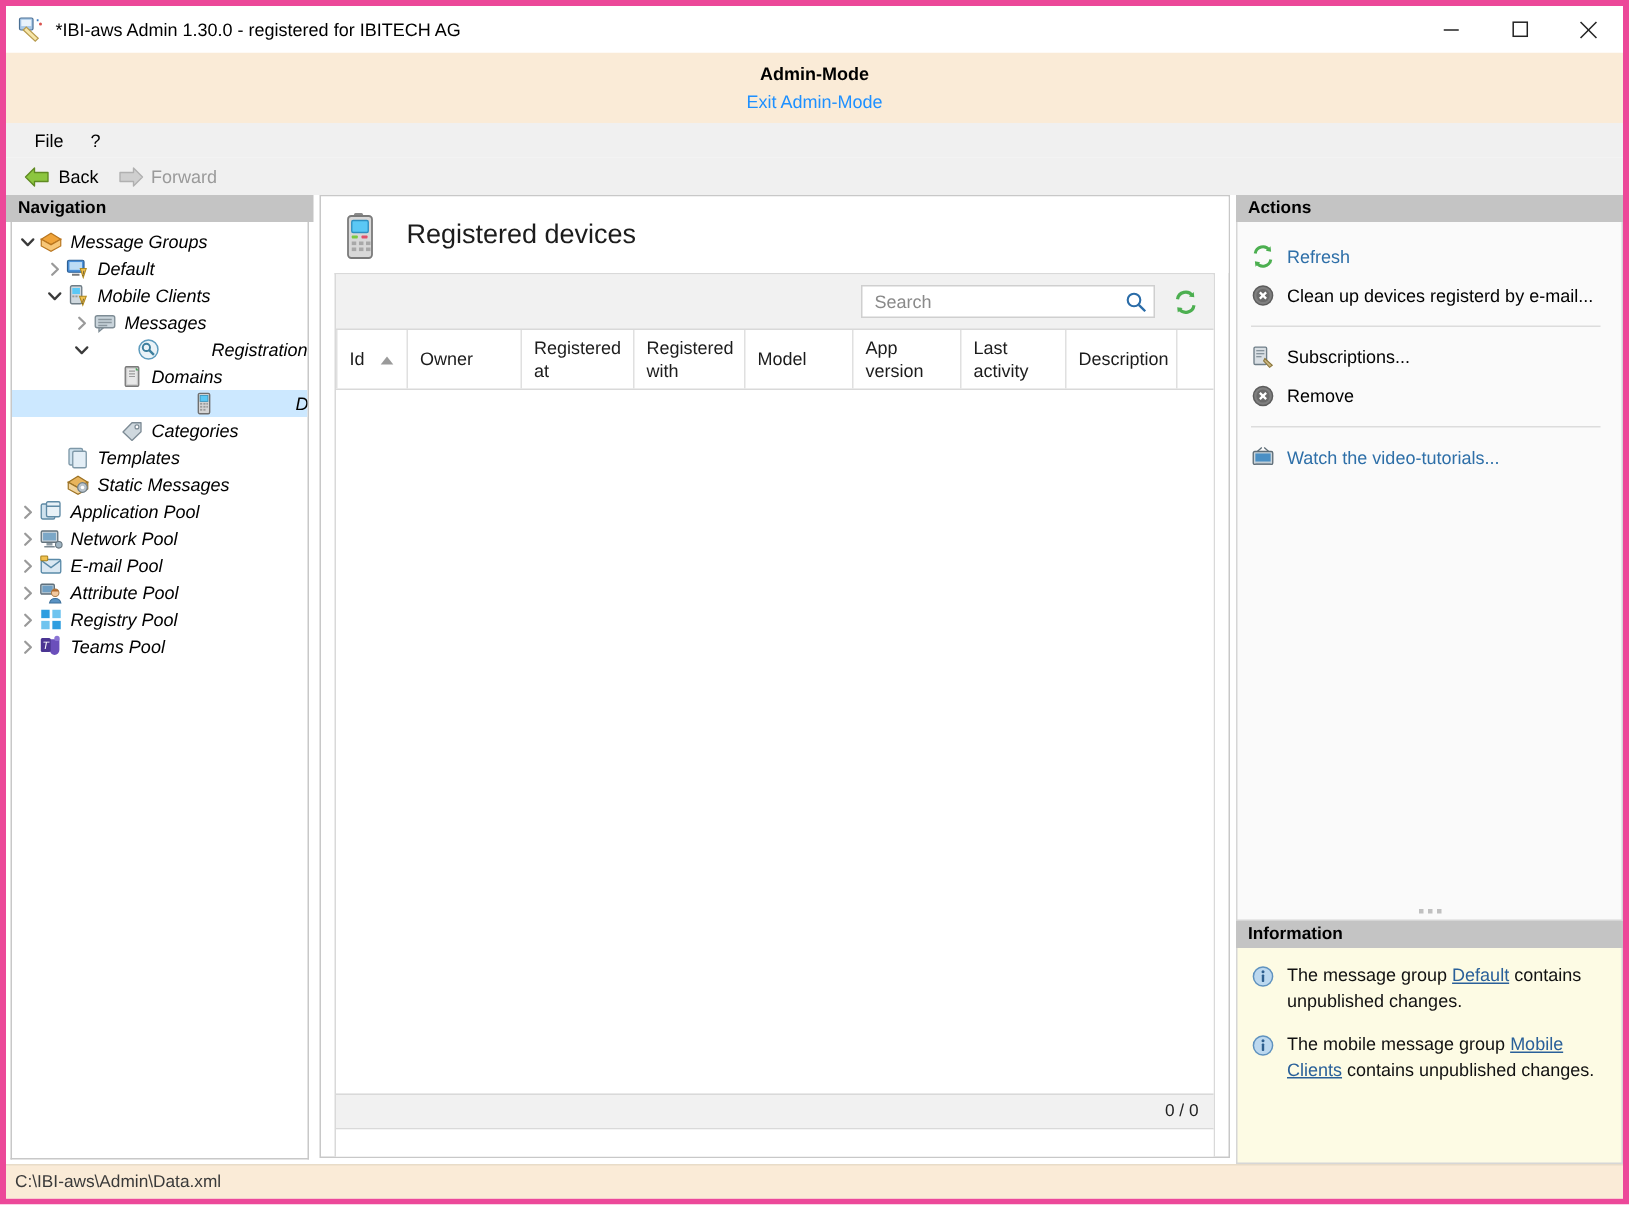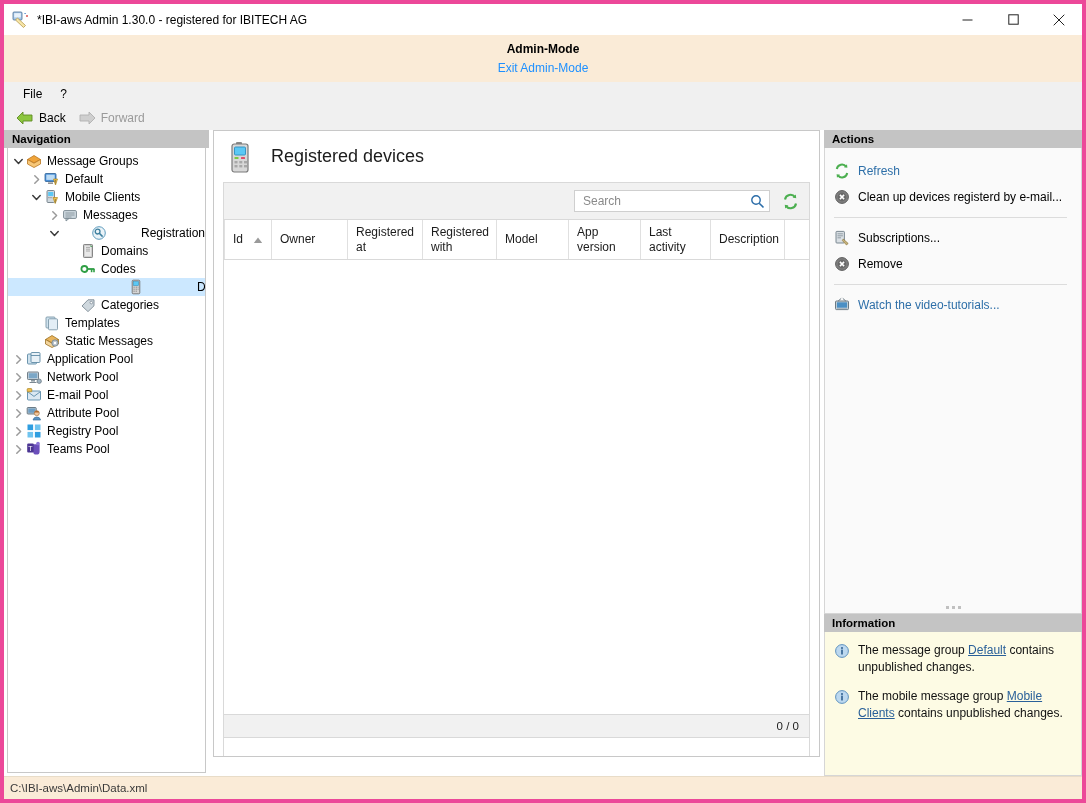--- a/index.html
+++ b/index.html
@@ -168,20 +168,21 @@
     box-sizing: border-box;
   }
   .tree-row {
     height: 18px;
     display: flex;
     align-items: center;
     font-size: 12px;
     white-space: nowrap;
     cursor: default;
     padding-left: 2px;
+    font-style: italic;
   }
   .tree-row.selected {
     background: #cce8ff;
   }
   .expander {
     width: 16px;
     min-width: 16px;
     height: 16px;
     display: flex;
     align-items: center;
@@ -197,21 +198,21 @@
     position: relative;
   }
   .tree-label { color: #000; }
 
   
   .main-panel {
     flex: 1;
     min-width: 0;
     display: flex;
     flex-direction: column;
-    padding: 0 4px 19px 4px;
+    padding: 0 4px 4px 4px;
     box-sizing: border-box;
   }
   .main-card {
     flex: 1;
     border: 1px solid #c8c8c8;
     background: #ffffff;
     display: flex;
     flex-direction: column;
     min-height: 0;
     box-sizing: border-box;
@@ -586,30 +587,20 @@
             <span class="expander"></span>
             <span class="tree-icon"><svg width="16" height="16" viewBox="0 0 16 16">
                 <rect x="3.5" y="1.5" width="9" height="13" rx="0.8" fill="#c9c9c9" stroke="#7a7a7a" stroke-width="0.9"></rect>
                 <rect x="4.8" y="2.8" width="6.4" height="10.4" fill="#e8e8e8"></rect>
                 <line x1="6" y1="4.4" x2="10" y2="4.4" stroke="#9a9a9a" stroke-width="0.8"></line>
                 <line x1="6" y1="6.2" x2="10" y2="6.2" stroke="#9a9a9a" stroke-width="0.8"></line>
                 <line x1="6" y1="8" x2="10" y2="8" stroke="#9a9a9a" stroke-width="0.8"></line>
                 <path d="M10.5 2 L12.5 4 L10.5 4 Z" fill="#4aa05a"></path>
               </svg></span>
             <span class="tree-label">Domains</span>
-          </div>
-          <div class="tree-row" style="padding-left: 56px;">
-            <span class="expander"></span>
-            <span class="tree-icon"><svg width="16" height="16" viewBox="0 0 16 16">
-                <circle cx="4.4" cy="8" r="3" fill="none" stroke="#2f9e44" stroke-width="1.8"></circle>
-                <line x1="7.2" y1="8" x2="14.4" y2="8" stroke="#2f9e44" stroke-width="1.8"></line>
-                <line x1="11.6" y1="8" x2="11.6" y2="11.2" stroke="#2f9e44" stroke-width="1.6"></line>
-                <line x1="14" y1="8" x2="14" y2="11.2" stroke="#2f9e44" stroke-width="1.6"></line>
-              </svg></span>
-            <span class="tree-label">Codes</span>
           </div>
           <div class="tree-row selected" style="padding-left: 56px; gap: 48px;">
             <span class="expander"></span>
             <span class="tree-icon"><svg width="16" height="16" viewBox="0 0 16 16">
                 <rect x="4.2" y="1.2" width="7.6" height="13.6" rx="1" fill="#d5d5d5" stroke="#6f6f6f" stroke-width="0.9"></rect>
                 <rect x="5.4" y="2.6" width="5.2" height="4" fill="#5bc8f5" stroke="#3b94bd" stroke-width="0.6"></rect>
                 <rect x="5.4" y="7.6" width="1.4" height="1.2" fill="#9a9a9a"></rect>
                 <rect x="7.6" y="7.6" width="1.4" height="1.2" fill="#9a9a9a"></rect>
                 <rect x="9.6" y="7.6" width="1" height="1.2" fill="#9a9a9a"></rect>
                 <rect x="5.4" y="9.6" width="1.4" height="1.2" fill="#9a9a9a"></rect>

